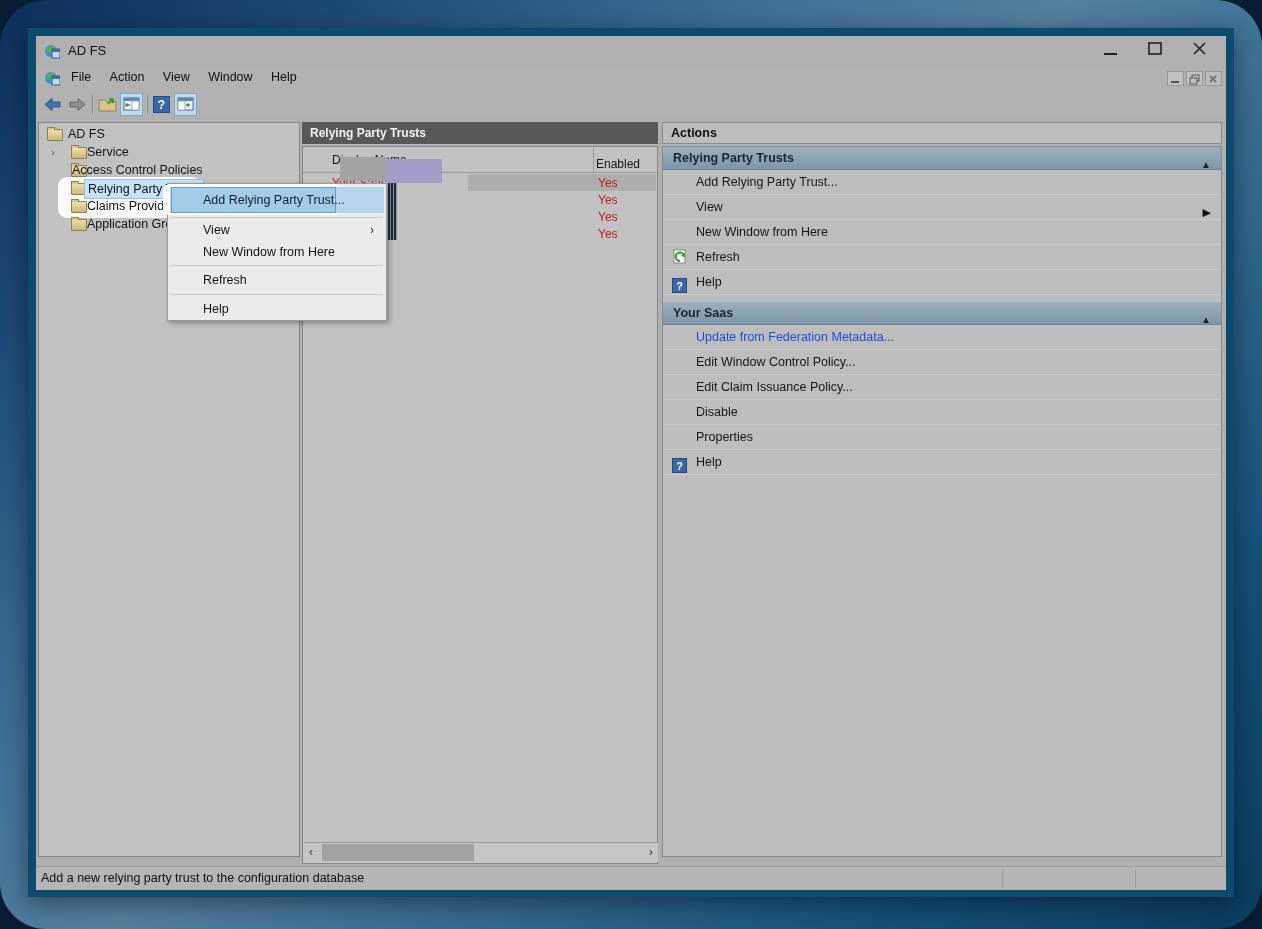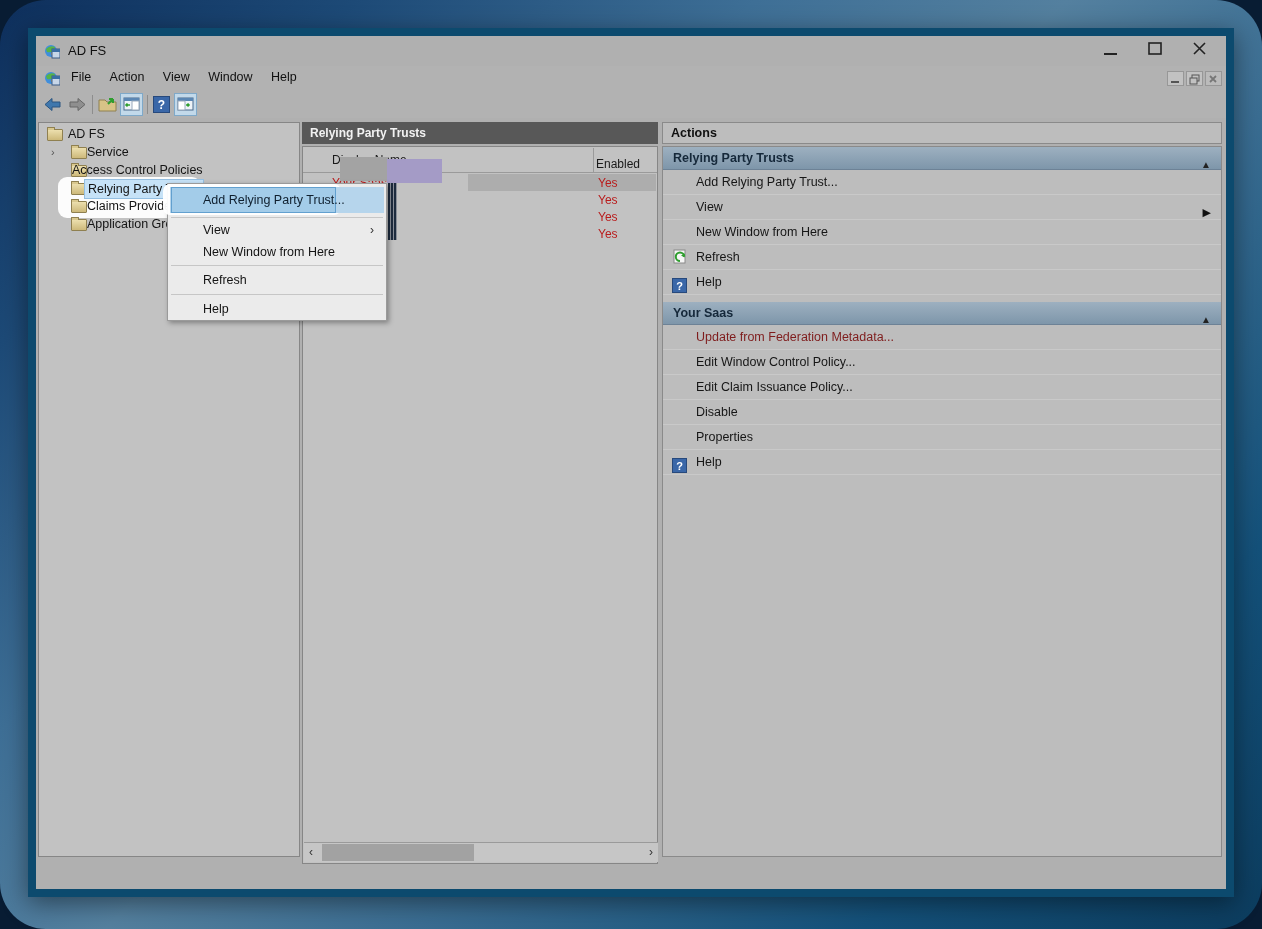--- a/index.html
+++ b/index.html
@@ -42,21 +42,21 @@
   .mid-header{position:absolute;left:0;top:0;width:356px;height:22px;background:#585858;color:#f2f2f2;
     font-size:12px;font-weight:bold;line-height:22px;padding-left:8px;box-sizing:border-box;}
   .mid-body{position:absolute;left:0;top:24px;width:356px;height:718px;background:#c2c2c2;border:1px solid #868686;box-sizing:border-box;}
   .act-panel{left:626px;top:4px;width:560px;height:566px;border:none;background:transparent;}
   .act-header{position:absolute;left:0;top:0;width:560px;height:22px;background:#bdbdbd;border:1px solid #8a8a8a;
     box-sizing:border-box;font-size:12.5px;font-weight:bold;color:#101010;line-height:20px;padding-left:8px;}
   .act-body{position:absolute;left:0;top:24px;width:560px;height:711px;background:#bdbdbd;border:1px solid #8a8a8a;box-sizing:border-box;}
   .act-sec-header{position:relative;height:22px;background:linear-gradient(#9db0c0,#7e96aa);
     border-bottom:1px solid #6d8296;font-size:12.5px;font-weight:bold;color:#15283a;line-height:22px;padding-left:10px;}
   .act-item{position:relative;height:24px;border-bottom:1px solid #c9c9c9;font-size:12.5px;color:#161616;line-height:24px;padding-left:33px;}
-  .act-item.disabled{color:#7f1d1d;}
+  .act-item.disabled{color:#1d4ed8;}
   .act-caret{position:absolute;right:10px;top:7px;font-size:10px;color:#222;}
   .act-subarrow{position:absolute;right:10px;top:5px;font-size:11px;color:#111;}
   .act-icon{position:absolute;left:9px;top:4px;width:16px;height:16px;}
 
   
   .tree-row{position:relative;height:18px;font-size:12.5px;color:#141414;line-height:18px;z-index:2;}
   .tree-label-sel{background:#c6e2f7;border:1px solid #94bfe2;padding:0 3px;margin-left:-3px;}
   .chev{position:absolute;font-size:11px;color:#555;top:0;}
   .folder{position:absolute;top:4px;width:14px;height:10px;background:linear-gradient(#ecdfae,#cdb97a);
     border:1px solid #8f8050;border-radius:1px;}
@@ -279,20 +279,25 @@
         <div class="act-item txt"><span>Disable</span></div>
         <div class="act-item txt"><span>Properties</span></div>
         <div class="act-item txt">
           <span class="act-icon" style="top:4px"><span class="help-ic">?</span></span>
           <span>Help</span>
         </div>
       </div>
     </div>
   </div>
 
+  <div class="statusbar">
+    <div class="abs txt" style="left:5px;top:4px;font-size:12.5px;color:#101010">Add a new relying party trust to the configuration database</div>
+    <div class="status-sep" style="left:966px"></div>
+    <div class="status-sep" style="left:1099px"></div>
+  </div>
 </div>
 
 <div class="ctx">
   <div class="ctx-halo"></div>
   <div class="ctx-hl-band"></div>
   <div class="ctx-hl-box"></div>
   <div class="ctx-hl-label txt">Add Relying Party Trust...</div>
   <div class="ctx-sep" style="top:33px"></div>
   <div class="ctx-item txt" style="top:35px">
     <span>View</span>

